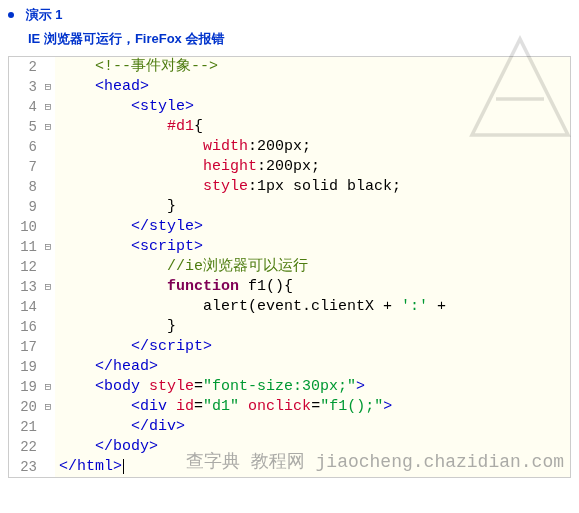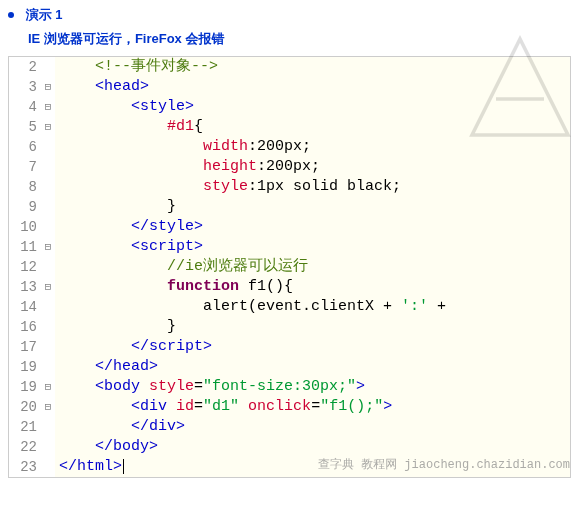--- a/index.html
+++ b/index.html
@@ -4,21 +4,21 @@
 <style>
 *{box-sizing:border-box;margin:0;padding:0}
 body{font-family:"Microsoft YaHei",Arial,sans-serif;font-size:13px;background:#fff;width:579px}
 .hdr{padding:6px 0 4px 8px}
 .bullet{display:inline-block;width:6px;height:6px;border-radius:50%;background:#0033cc;vertical-align:middle;margin-right:8px}
 .title{color:#0033cc;font-weight:bold;vertical-align:middle}
 .subtitle{color:#0033cc;font-weight:bold;padding:2px 0 8px 28px}
 .editor{border:1px solid #ccc;width:563px;margin-left:8px;font-family:Consolas,"Courier New",monospace;font-size:15px;background:#fff;position:relative}
 .watermark{position:absolute;right:-10px;top:-30px;pointer-events:none;opacity:.12}
 .wm-logo{width:120px;height:120px}
-.footer-wm{position:absolute;right:0;bottom:4px;font-size:12px;color:#888;opacity:.7;pointer-events:none}
+.footer-wm{position:absolute;right:6px;bottom:4px;font-size:18px;color:#888;opacity:.7;pointer-events:none}
 .line{display:flex;align-items:stretch;height:20px;line-height:20px}
 .gut{width:32px;text-align:right;color:#888;background:#fff;padding-right:4px;font-size:14px;user-select:none}
 .fold{width:14px;text-align:center;color:#888;background:#fff;font-size:11px;user-select:none}
 .code{flex:1;background:#fffef2;white-space:pre;padding-left:4px}
 .t-comment{color:#4d7c0f}
 .t-tag{color:#0000cc}
 .t-attr{color:#cc0033}
 .t-str{color:#009933}
 .t-kw{color:#7f0055;font-weight:bold}
 .t-id{color:#000}

